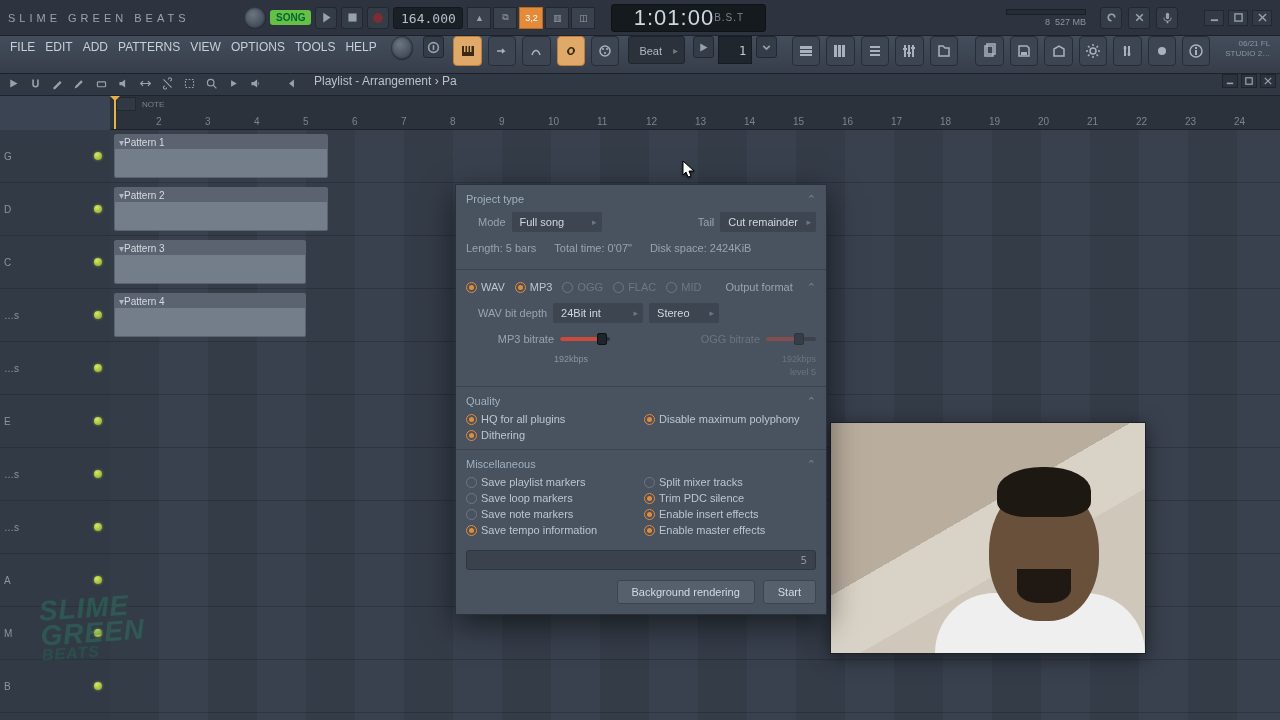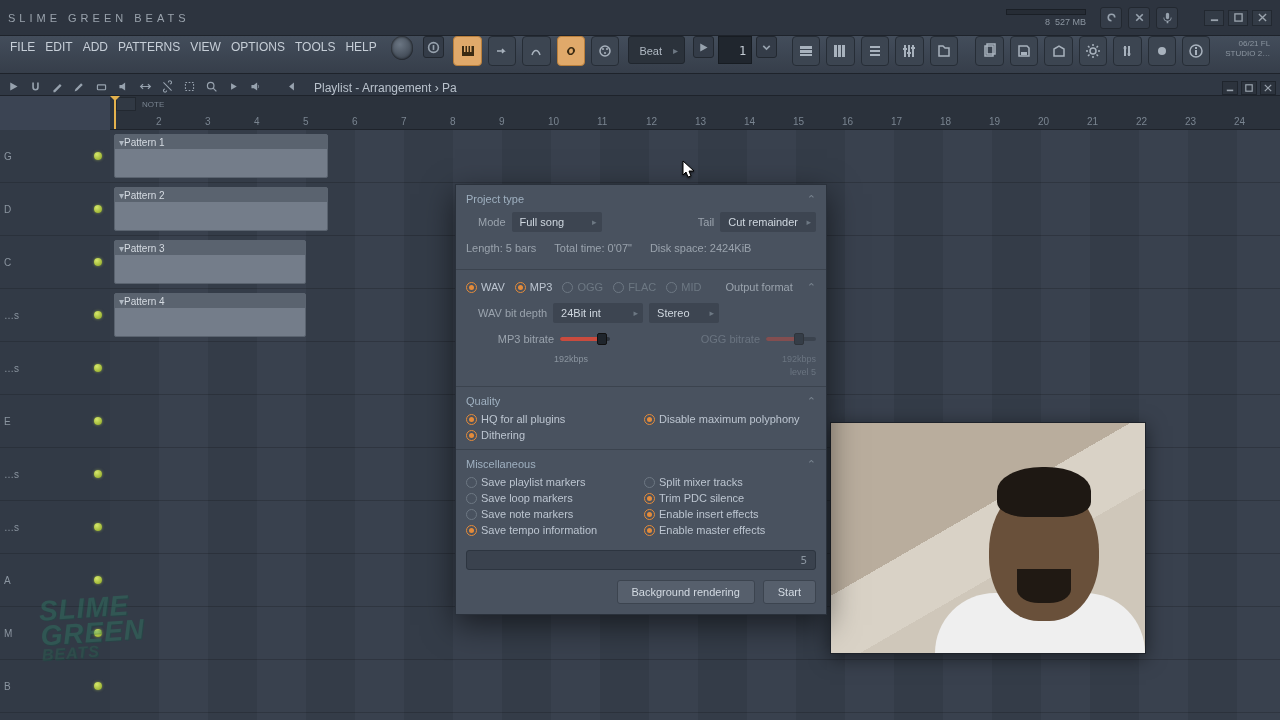--- a/index.html
+++ b/index.html
@@ -37,21 +37,21 @@
   .tbbtn { width:30px; height:30px; background:#3c4551; border:1px solid #262d36; border-radius:4px; display:flex; align-items:center; justify-content:center; margin:0 1px;}
   .tbbtn svg { width:16px; height:16px; fill:#a8b2bd;}
   .tbbtn.act { background:#e0a96a; border-color:#b97f3c;}
   .tbbtn.act svg { fill:#3a2a12;}
   .beatdd { height:28px; background:#2b323b; border:1px solid #20262e; border-radius:3px; padding:0 22px 0 10px; line-height:28px; font-size:11px; color:#b0b9c3; position:relative; margin:0 4px;}
   .beatdd::after { content:'▸'; position:absolute; right:6px; color:#6d7883; font-size:10px;}
   .numbox { width:36px; height:28px; background:#20262e; border:1px solid #171c22; text-align:right; padding-right:5px; line-height:28px; font-family:monospace; font-size:12px; color:#c3cbd4;}
   .datebox { width:62px; height:30px; font-size:8px; color:#8b95a0; line-height:1.2; text-align:right; padding:3px 4px 0 0;}
 
   
-  .toolstrip { height:22px; background:#303844; display:flex; align-items:flex-end; padding:0 4px; gap:4px; border-bottom:1px solid #1e232b;}
+  .toolstrip { height:22px; background:#303844; display:flex; align-items:flex-start; padding:0 4px; gap:4px; border-bottom:1px solid #1e232b;}
   .toolstrip .ts { width:18px; height:18px; display:flex; align-items:center; justify-content:center;}
   .toolstrip svg { width:13px; height:13px; fill:#97a2ae;}
   .plTitle { margin-left:10px; font-size:12px; color:#b9c2cc;}
   .plTitle .sep::before{ content:' › ';}
   .winmini { margin-left:auto; display:flex; gap:3px;}
   .winmini .wb { width:16px; height:14px; background:#2c333d; border:1px solid #1f252d; display:flex; align-items:center; justify-content:center;}
   .winmini svg{width:8px;height:8px;fill:#9aa3ad;}
 
   
   .workspace { position:relative; height:calc(720px - 36px - 38px - 22px); background:#3b4453; overflow:hidden;}
@@ -123,20 +123,49 @@
   .dlg .dbtn { background:#565f6c; border:1px solid #3c444f; border-radius:3px; padding:5px 14px; color:#d3dae2; font-size:11px;}
 
   .cursor { position:absolute; width:14px; height:20px; }
   .cursor svg{width:14px;height:20px; filter:drop-shadow(0 1px 1px rgba(0,0,0,.7));}
 </style>
 </head>
 <body>
 
 <div class="titlebar">
   <div class="title">SLIME GREEN BEATS</div>
+  <div class="tlicons">
+    <div class="knob"></div>
+    <div class="songbadge">SONG</div>
+    <div class="btn19">
+        <svg viewBox="0 0 16 16">
+          <path d="M4 2l9 6-9 6z"></path>
+        </svg>
+      </div>
+    <div class="btn19">
+        <svg viewBox="0 0 16 16">
+          <rect x="3" y="3" width="10" height="10"></rect>
+        </svg>
+      </div>
+    <div class="rec">
+        <div class="dot"></div>
+      </div>
+    <div class="tempo">164.000</div>
+    <div class="modeicons">
+      <div class="mi">▲</div>
+      <div class="mi">⧉</div>
+      <div class="mi act">3,2</div>
+      <div class="mi">▥</div>
+      <div class="mi">◫</div>
+    </div>
+  </div>
+  <div class="timecounter">
+    <span>1:01:00</span>
+    <span class="tiny">B.S.T</span>
+  </div>
   <div class="spacer"></div>
   <div class="cpuarea">
     <div class="bar"></div>
     <div><span>8</span>&nbsp;&nbsp;<span>527 MB</span></div>
   </div>
   <div class="btn19">
       <svg viewBox="0 0 16 16">
         <path d="M8 3a5 5 0 015 5h-2a3 3 0 10-3 3v2a5 5 0 110-10z"></path>
       </svg>
     </div>

